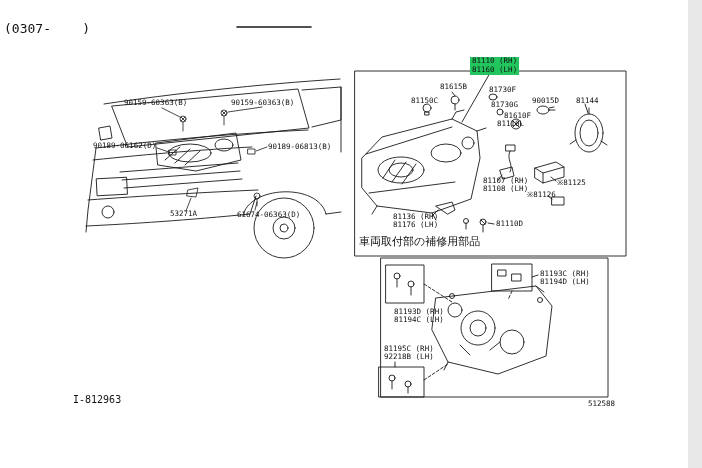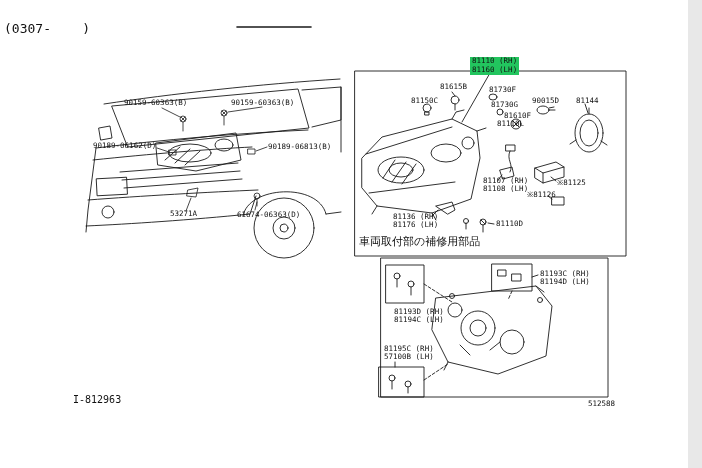--- a/index.html
+++ b/index.html
@@ -205,18 +205,18 @@
   <span class="lbl" style="left:393px;top:221px">81176 (LH)</span>
   <span class="lbl" style="left:496px;top:220px">81110D</span>
 
   <span class="lbl note" style="left:359px;top:236px">車両取付部の補修用部品</span>
 
   <span class="lbl" style="left:540px;top:270px">81193C (RH)</span>
   <span class="lbl" style="left:540px;top:278px">81194D (LH)</span>
   <span class="lbl" style="left:394px;top:308px">81193D (RH)</span>
   <span class="lbl" style="left:394px;top:316px">81194C (LH)</span>
   <span class="lbl" style="left:384px;top:345px">81195C (RH)</span>
-  <span class="lbl" style="left:384px;top:353px">57100B (LH)</span>
+  <span class="lbl" style="left:384px;top:353px">92218B (LH)</span>
 
   <span class="lbl tiny" style="left:73px;top:394px">I-812963</span>
   <span class="lbl" style="left:588px;top:400px">512588</span>
 
 </div>
 
 </body></html>

